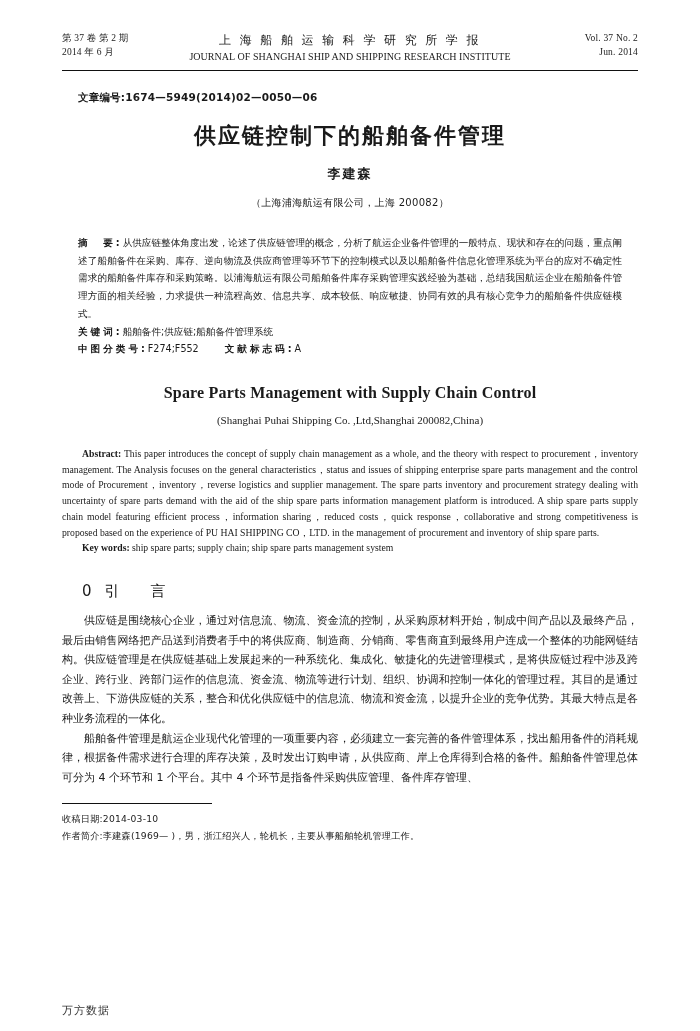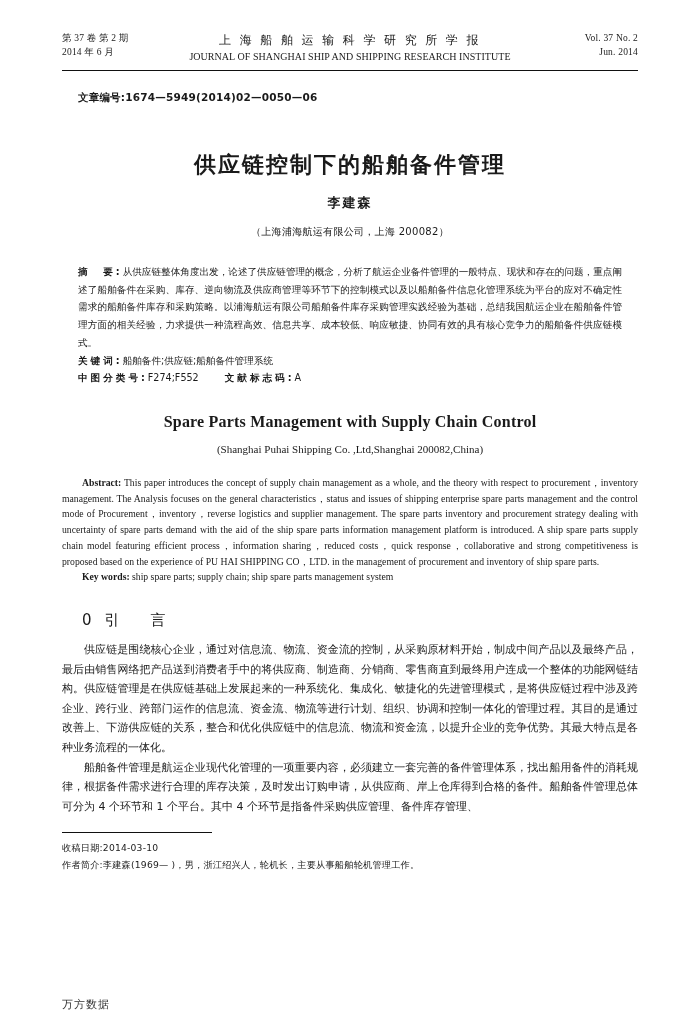--- a/index.html
+++ b/index.html
@@ -68,21 +68,21 @@
     font-weight: bold;
   }
 
   
   .title-cn {
     text-align: center;
     font-family: Liberation Mono, monospace;
     font-weight: bold;
     font-size: 22px;
     letter-spacing: 2px;
-    margin-top: 45px;
+    margin-top: 16px;
   }
   .author-cn {
     text-align: center;
     font-family: "DejaVu Sans", sans-serif;
     font-size: 13px;
     font-weight: bold;
     letter-spacing: 2px;
     margin-top: 14px;
   }
   .affil-cn {
@@ -175,21 +175,21 @@
     margin-top: 7px;
     font-family: "DejaVu Sans", sans-serif;
     font-size: 9.2px;
     line-height: 1.8;
   }
   .footnotes div { letter-spacing: .2px; }
 
   .watermark {
     position: absolute;
     left: 62px;
-    bottom: 19px;
+    bottom: 13px;
     font-family: "DejaVu Sans", sans-serif;
     font-size: 11px;
     color: #333;
     letter-spacing: 1px;
   }
 </style>
 </head>
 <body>
 
 <div class="page">

